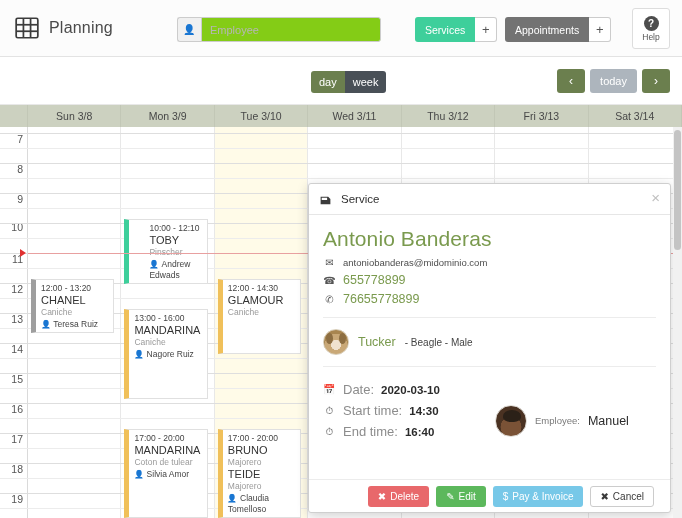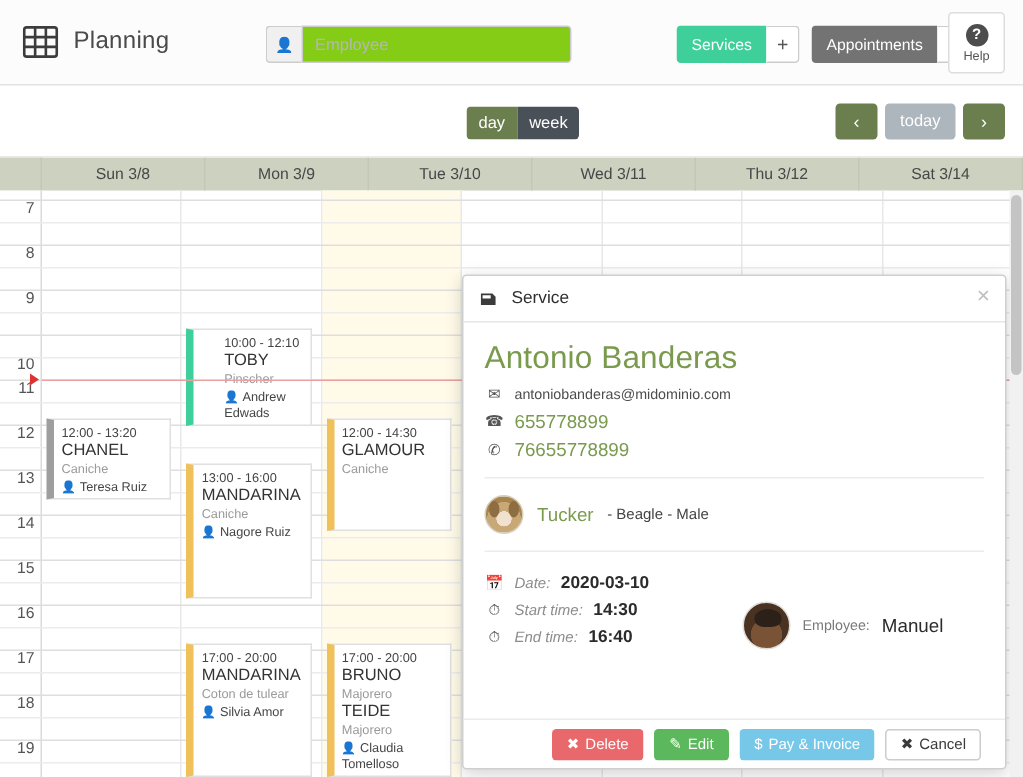--- a/index.html
+++ b/index.html
@@ -30,21 +30,21 @@
     display:flex; align-items:center; justify-content:center;
     font-size:10px; color:#666;
   }
   .emp-input {
     width: 180px; border:1px solid #ccc; border-radius:0 3px 3px 0;
     font-size:11px; padding:0 8px; color:#555; background:#84cc16;
     font-family:"Liberation Sans", sans-serif;
   }
   .emp-input::placeholder { color:#b6b6b6; }
 
-  .btn-group { position:absolute; display:flex; height:25px; top:17px;margin-left:36px;}
+  .btn-group { position:absolute; display:flex; height:25px; top:17px;}
   .btn-group.services { left: 415px; }
   .btn-group.appts { left: 505px; }
   .bg-main {
     color:#fff; font-size:10.5px; padding:0 9px;
     display:flex; align-items:center; border-radius:3px 0 0 3px;
     border:1px solid transparent;
   }
   .bg-plus {
     background:#fff; border:1px solid #ccc; border-left:none;
     border-radius:0 3px 3px 0; width:22px;
@@ -150,21 +150,21 @@
     border:1px solid #d8cdb8; position:relative; overflow:hidden;
   }
   .avatar-dog:before{content:"";position:absolute;left:2px;top:3px;width:7px;height:11px;border-radius:50%;background:#8d6e42;}
   .avatar-dog:after{content:"";position:absolute;right:2px;top:3px;width:7px;height:11px;border-radius:50%;background:#8d6e42;}
   .pet-name { font-size:12.5px; color:#7a9a4e; }
   .pet-meta { font-size:10px; color:#444; }
   .det-wrap { display:flex; margin-top:15px; }
   .det-left { width:172px; }
   .det-line { display:flex; align-items:center; gap:7px; margin-bottom:6px;}
   .det-ico { width:13px; display:flex; justify-content:center; font-size:10px; color:#555;}
-  .det-lbl { font-size:10px; color:#8c8c8c;font-style:italic; }
+  .det-lbl { font-size:13px; color:#8c8c8c; }
   .det-val { font-size:11.5px; color:#2b2b2b; font-weight:bold; }
   .det-right { display:flex; align-items:center; gap:8px; padding-top:14px;}
   .avatar-emp {
     width:32px;height:32px;border-radius:50%;
     background: radial-gradient(circle at 50% 70%, #7a5236 0 40%, #4a3222 41% 100%);
     border:1px solid #e0dcd6; position:relative; overflow:hidden;
   }
   .avatar-emp:before{content:"";position:absolute;left:7px;top:4px;width:18px;height:12px;border-radius:50% 50% 40% 40%;background:#2b2118;}
   .emp-lbl { font-size:9.5px; color:#7a7a7a; }
   .emp-val { font-size:12.5px; color:#2b2b2b; }
@@ -237,29 +237,30 @@
   </div>
 
   <div class="cal">
     <div class="dayhdr-row" id="dayhdr">
       <div class="gutter-hdr"></div>
     <div class="dayhdr">Sun 3/8</div>
         <div class="dayhdr">Mon 3/9</div>
         <div class="dayhdr">Tue 3/10</div>
         <div class="dayhdr">Wed 3/11</div>
         <div class="dayhdr">Thu 3/12</div>
+        <div class="dayhdr">Fri 3/13</div>
         <div class="dayhdr">Sat 3/14</div>
       </div>
     <div class="grid-wrap">
       <div class="grid-bg" id="gridbg">
         <div class="gutter" id="gutter">
             <div class="hrlabel" style="top: 12px;">7</div>
             <div class="hrlabel" style="top: 42px;">8</div>
             <div class="hrlabel" style="top: 72px;">9</div>
-            <div class="hrlabel" style="top: 116px;">10</div>
+            <div class="hrlabel" style="top: 100px;">10</div>
             <div class="hrlabel" style="top: 132px;">11</div>
             <div class="hrlabel" style="top: 162px;">12</div>
             <div class="hrlabel" style="top: 192px;">13</div>
             <div class="hrlabel" style="top: 222px;">14</div>
             <div class="hrlabel" style="top: 252px;">15</div>
             <div class="hrlabel" style="top: 282px;">16</div>
             <div class="hrlabel" style="top: 312px;">17</div>
             <div class="hrlabel" style="top: 342px;">18</div>
             <div class="hrlabel" style="top: 372px;">19</div>
           </div>

